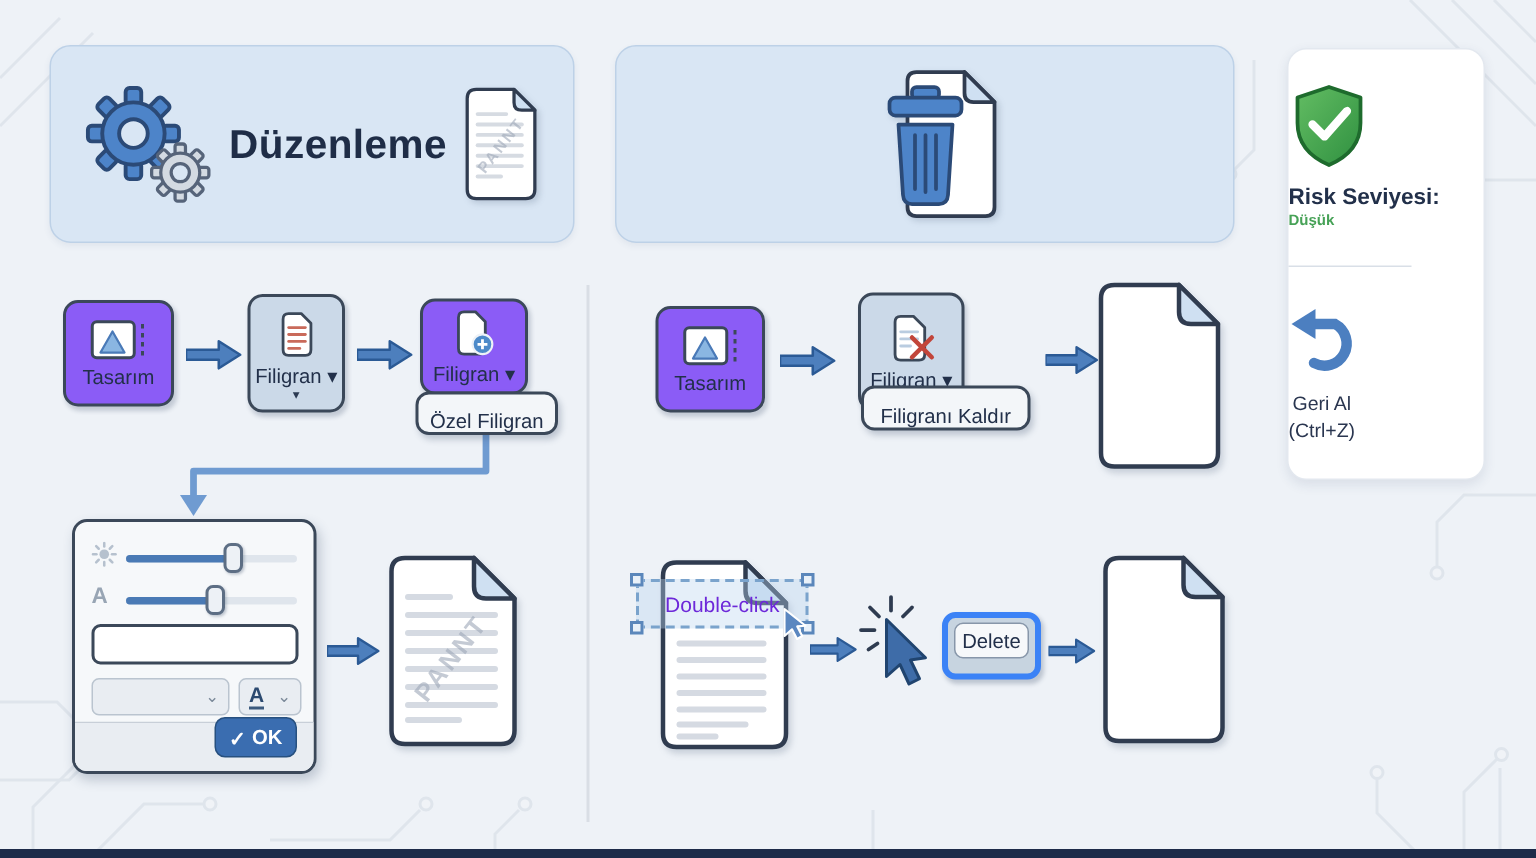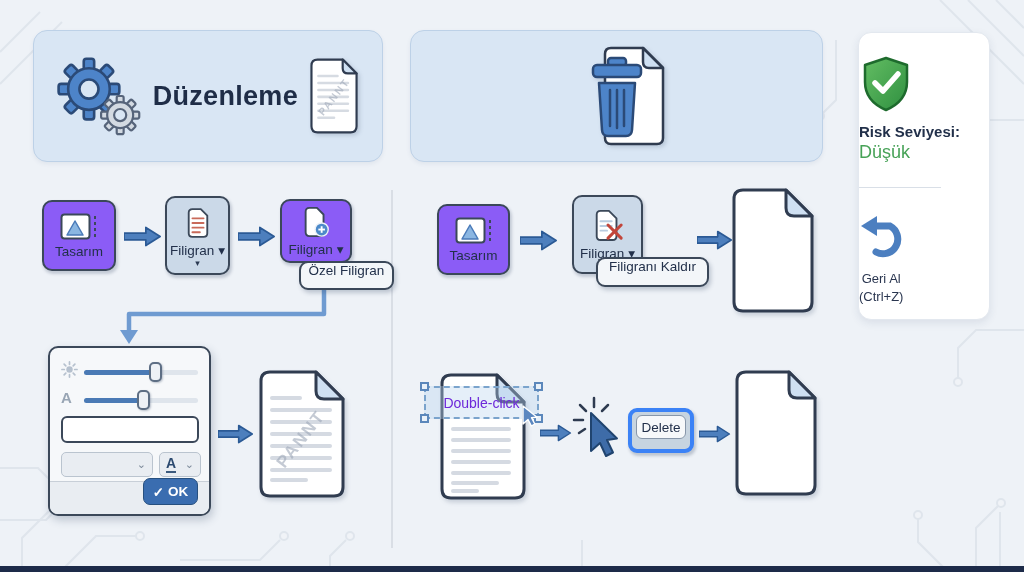--- a/index.html
+++ b/index.html
@@ -15,34 +15,34 @@
     border-radius:14px;display:flex;align-items:center;box-shadow:0 2px 4px rgba(60,90,130,.08);gap:10px;}
   .box-edit{left:33px;width:350px;padding:0 22px;justify-content:space-between;box-sizing:border-box;}
   .box-remove{left:410px;width:413px;justify-content:center;gap:42px;box-sizing:border-box;}
   .header-title{font-size:27px;font-weight:700;color:#1f2d47;letter-spacing:.3px;}
 
   
   .risk-card{position:absolute;left:858px;top:32px;width:132px;height:288px;background:#ffffff;
     border:1.5px solid #e3e8ef;border-radius:13px;box-shadow:0 3px 8px rgba(40,60,95,.1);
     display:flex;flex-direction:column;align-items:flex-start;padding-top:22px;box-sizing:border-box;}
   .risk-label{margin-top:10px;font-size:15px;font-weight:700;color:#22304a;}
-  .risk-value{margin-top:2px;font-size:18px;font-weight:400;color:#47a257;}
+  .risk-value{margin-top:2px;font-size:10px;font-weight:700;color:#47a257;}
   .risk-divider{width:82px;height:0;border-top:1.5px solid #d9dfe7;margin:24px 0 26px;}
   .undo-label{margin-top:8px;font-size:13px;color:#2a3650;line-height:1.35;text-align:center;}
 
   
   .ribbon-btn{position:absolute;background:#8b5cf6;border:2px solid #3b4859;border-radius:10px;
     box-shadow:1.5px 2.5px 3px rgba(45,65,95,.22);display:flex;flex-direction:column;align-items:center;
     justify-content:center;gap:3px;font-size:13.5px;color:#22304a;box-sizing:border-box;cursor:pointer;}
   .ribbon-btn.hl{background:#cbd9e8;}
   .btn-label{white-space:nowrap;}
   .mini-caret{font-size:9px;line-height:4px;color:#2b3a52;}
   .menu-item{position:absolute;background:#f3f6f9;border:2px solid #3b4859;border-radius:9px;
-    box-shadow:2px 3px 4px rgba(45,65,95,.25);display:flex;align-items:flex-start;justify-content:center;
-    font-size:13.5px;color:#22304a;box-sizing:border-box;z-index:5;cursor:pointer;margin-left:22px;}
+    box-shadow:2px 3px 4px rgba(45,65,95,.25);display:flex;align-items:flex-end;justify-content:center;
+    font-size:13.5px;color:#22304a;box-sizing:border-box;z-index:5;cursor:pointer;}
 
   .flow-divider{position:absolute;left:391px;top:190px;width:2px;height:358px;background:#d9dee5;}
 
   
   .dialog{position:absolute;left:48px;top:346px;width:163px;height:170px;background:#f6f8fa;
     border:2px solid #3b4859;border-radius:10px;box-shadow:2px 4px 8px rgba(45,65,95,.25);box-sizing:border-box;}
   .dlg-row{position:absolute;left:0;width:100%;height:20px;}
   .slider-track{position:absolute;left:34px;top:8px;width:114px;height:5px;background:#dfe5ec;border-radius:3px;}
   .slider-fill{position:absolute;left:0;top:0;height:5px;background:#4a7ab5;border-radius:3px;}
   .slider-handle{position:absolute;top:-8px;width:13px;height:20px;background:#edf1f6;border:2px solid #5d6e84;

